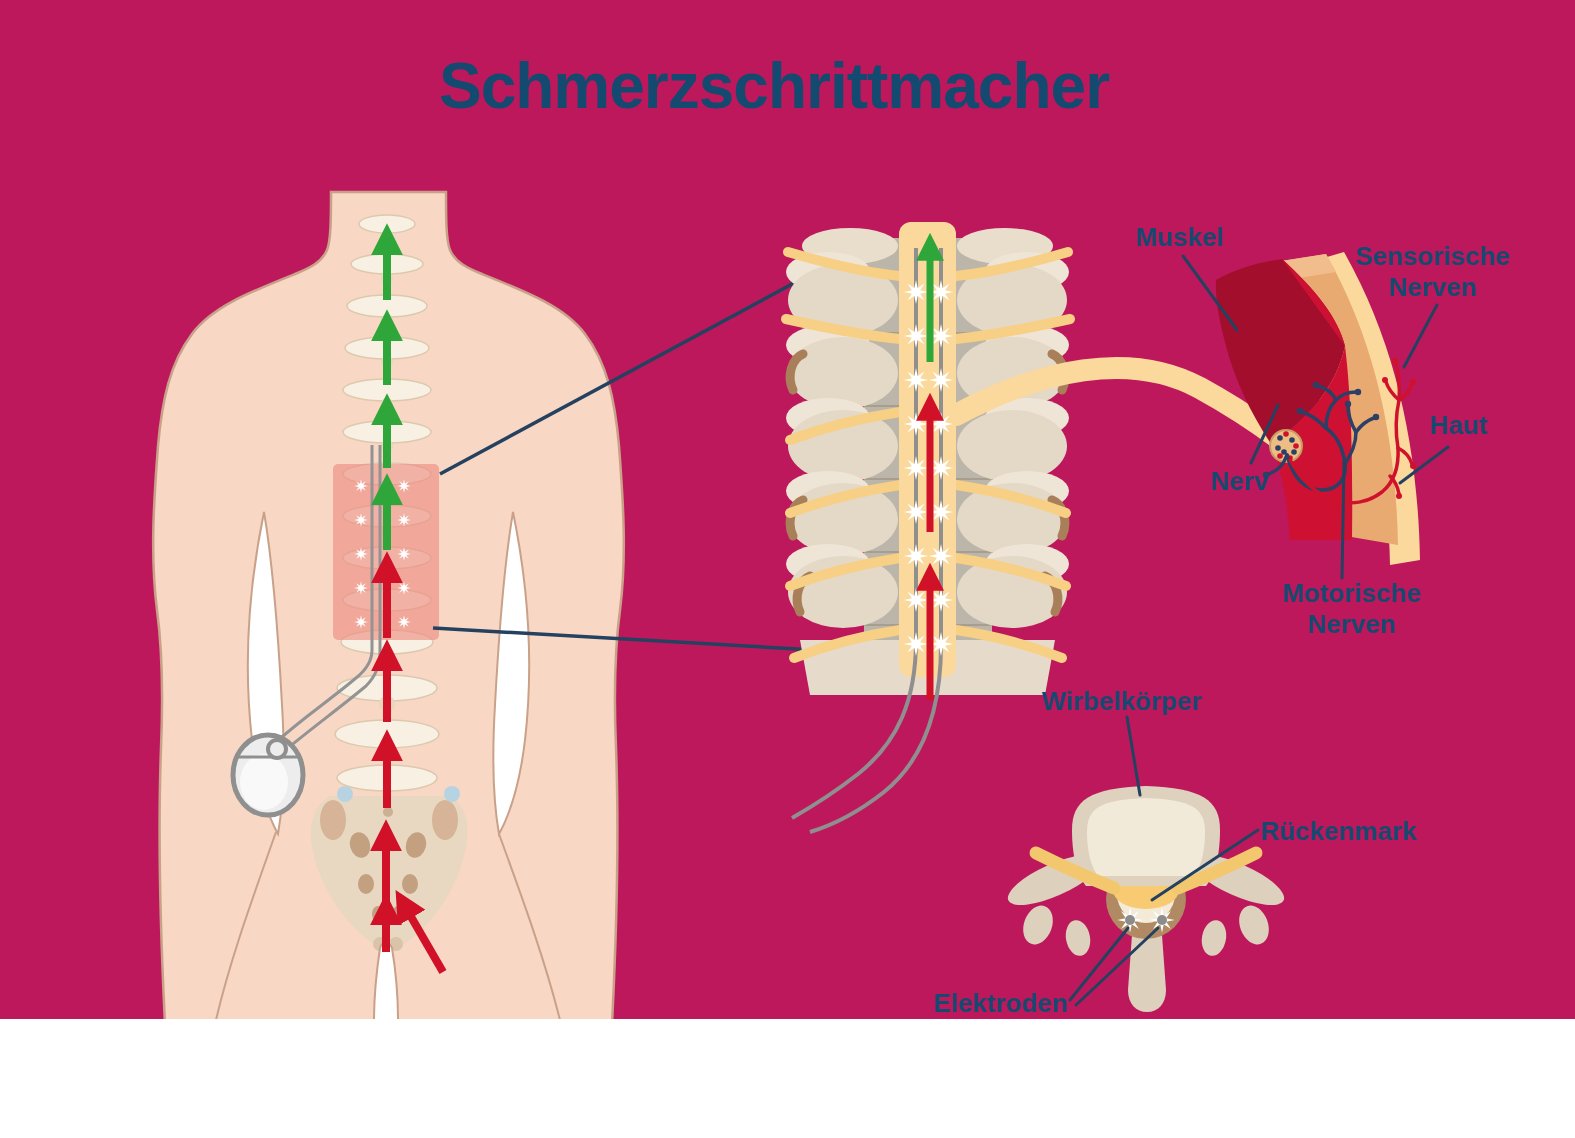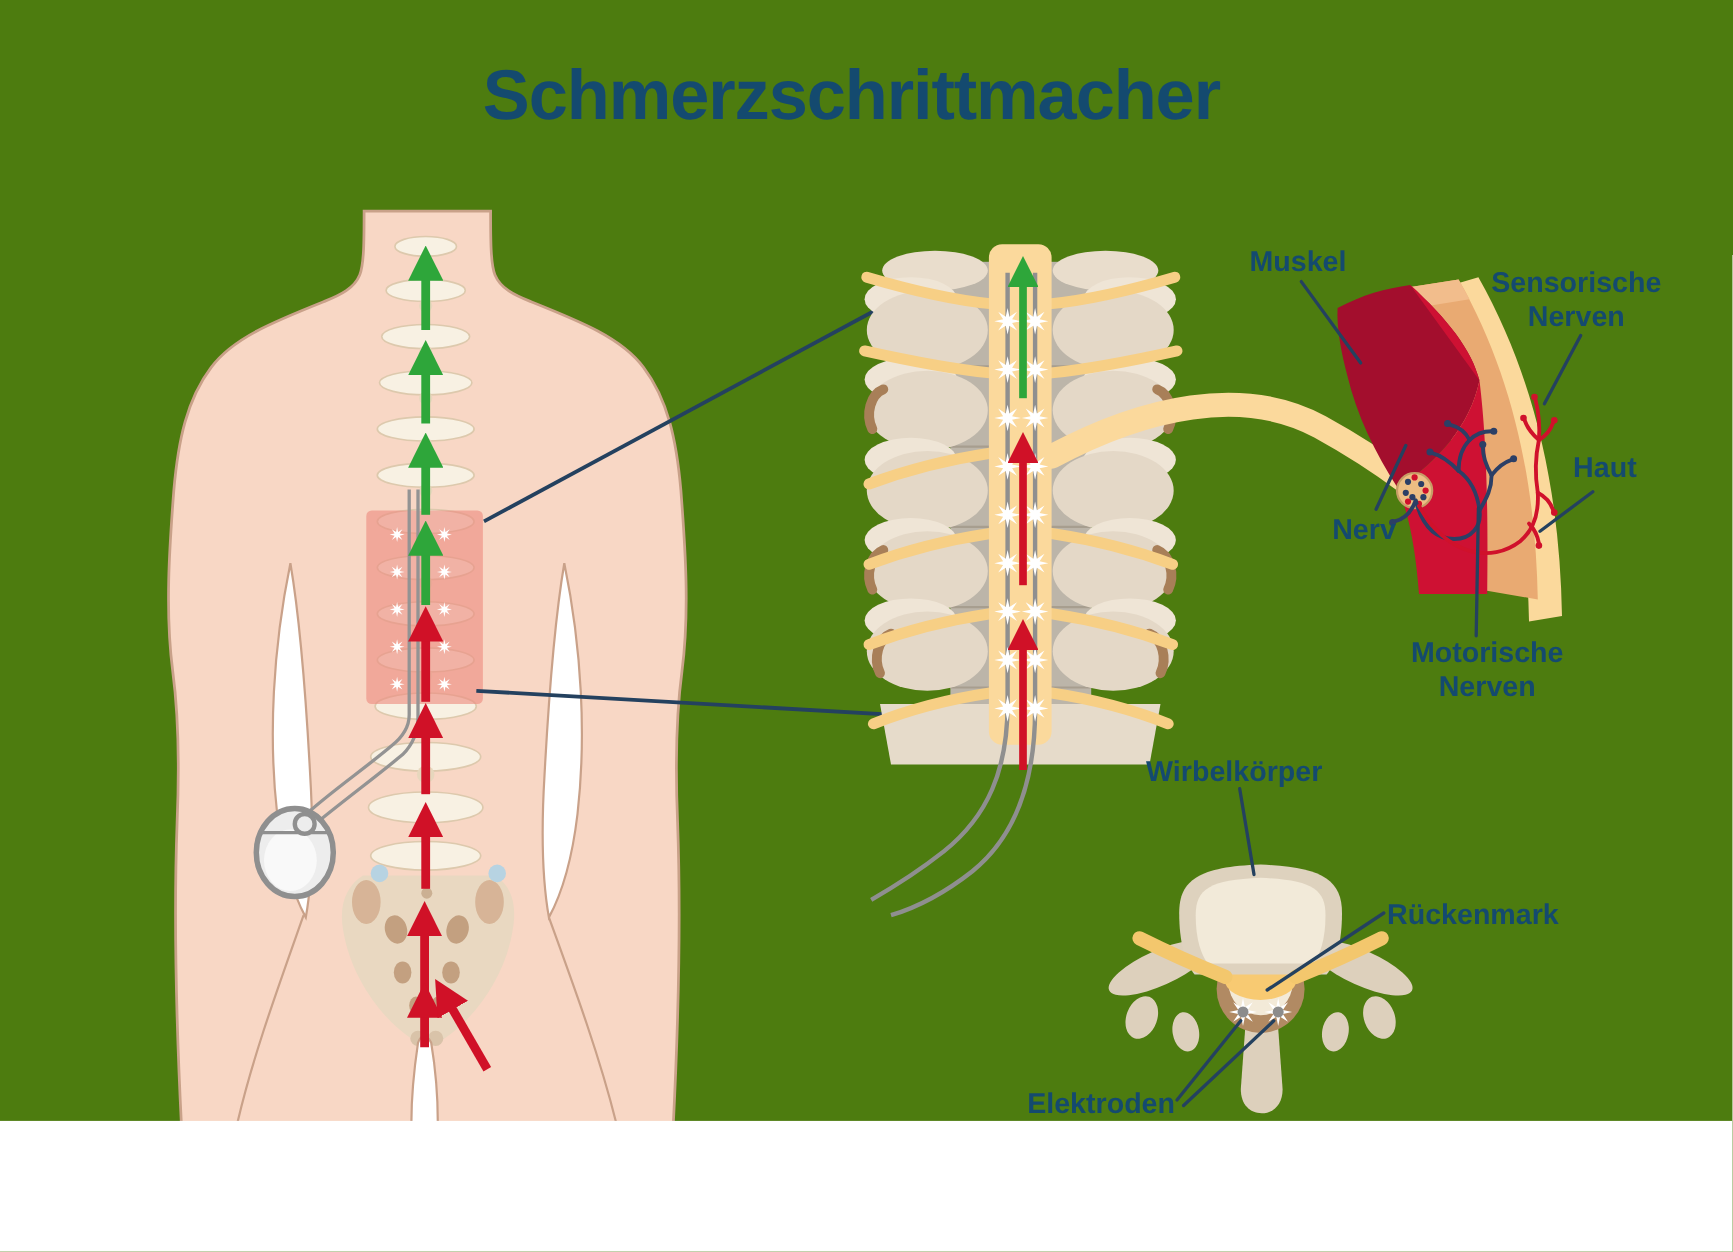--- a/index.html
+++ b/index.html
@@ -1,16 +1,16 @@
 <!DOCTYPE html>
 <html><head>
 <meta charset="utf-8">
 <style>
   html,body{margin:0;padding:0;background:#ffffff;}
-  .stage{width:1575px;height:1138px;position:relative;background:#4d7c0f;overflow:hidden;}
+  .stage{width:1575px;height:1138px;position:relative;background:#be185d;overflow:hidden;}
   svg{display:block;}
   text{font-family:"Liberation Sans","DejaVu Sans",sans-serif;}
   .title-text{font-size:64px;font-weight:bold;letter-spacing:-1px;}
   .label-text{font-size:26px;font-weight:bold;}
 </style>
 </head>
 <body>
 
 <div class="stage">
 <svg width="1575" height="1138" viewBox="0 0 1575 1138" xmlns="http://www.w3.org/2000/svg">

